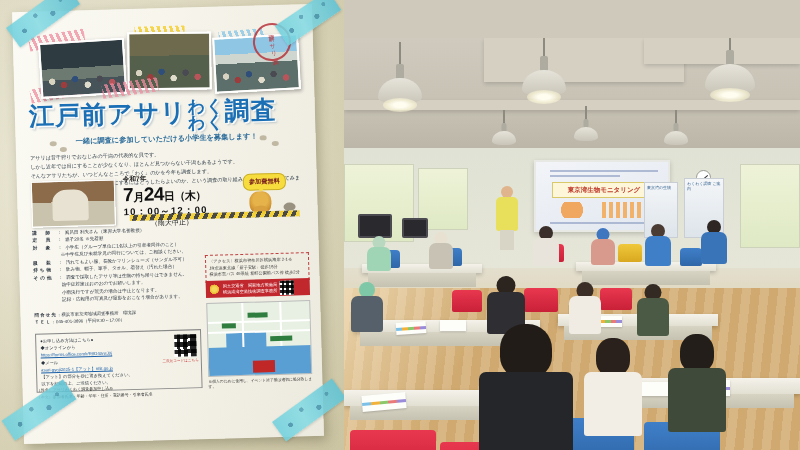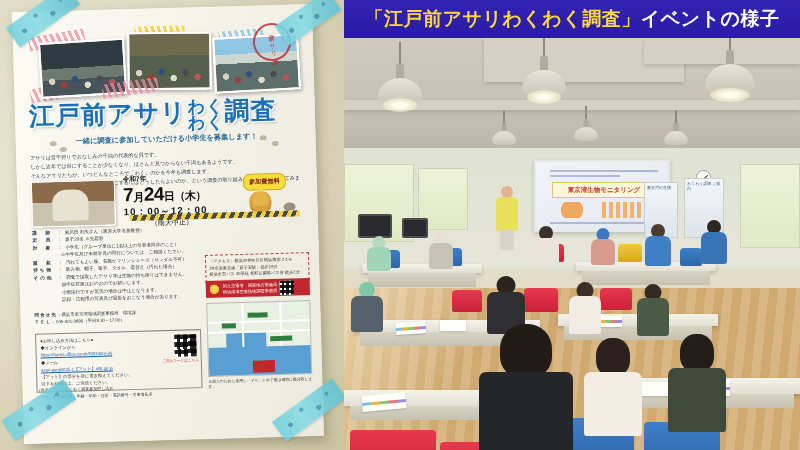--- a/index.html
+++ b/index.html
@@ -565,25 +565,20 @@
     </div>
 
     <div class="tape tl"></div>
     <div class="tape tr"></div>
     <div class="tape bl"></div>
     <div class="tape br"></div>
   </div>
 
   <div class="right-pane">
 
-    <div class="banner">
-      <div class="banner-text">
-        <span>「江戸前アサリわくわく調査」</span><span class="w">イベントの様子</span>
-      </div>
-    </div>
 
     <div class="photo">
 
       <div class="ceiling"></div>
       <div class="beam" style="left:140px; top:0;   width:200px; height:44px;"></div>
       <div class="beam" style="left:0;     top:62px; width:456px; height:10px;"></div>
       <div class="beam" style="left:300px; top:0;   width:156px; height:26px;"></div>
 
       <div class="lamp" style="left:34px; top:4px; width:44px; height:72px;">
         <div class="rod"></div>

